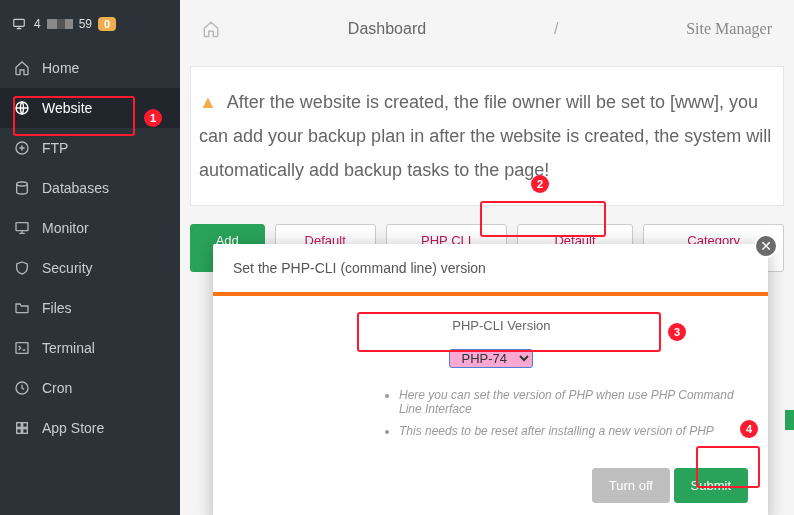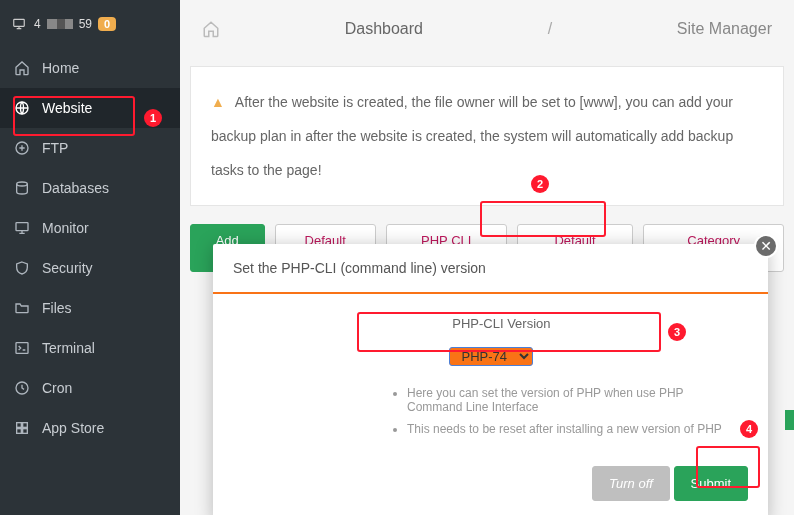--- a/index.html
+++ b/index.html
@@ -8,36 +8,36 @@
 .top-stats { height: 48px; display: flex; align-items: center; gap: 6px; padding: 0 10px; font-size: 12px; color: #ddd; }
 .stat-icon { width: 18px; height: 14px; display: inline-block; }
 .badge { background: #f0ad4e; color: #fff; border-radius: 4px; padding: 1px 6px; font-size: 11px; font-weight: bold; }
 .nav-item { display: flex; align-items: flex-end; padding: 12px 14px; gap: 12px; cursor: pointer; font-size: 14px; color: #c8cdd2; }
 .nav-item.active { background: #20262b; color: #fff; }
 .nav-icon { width: 16px; height: 16px; flex: none; }
 .main { margin-left: 180px; height: 515px; }
 .breadcrumb { height: 58px; display: flex; align-items: center; gap: 10px; padding: 0 22px; color: #666; font-size: 16px; justify-content: space-between; }
 .breadcrumb .sep { color: #aaa; }
 .content { padding: 8px 4px 0 4px; }
-.alert { background: #fff; margin: 0 6px 18px 6px; padding: 18px 20px; color: #666; font-size: 14px; line-height: 34px; border: 1px solid #e5e5e5; }
+.alert { background: #fff; margin: 0 6px 18px 6px; padding: 18px 8px; color: #666; font-size: 18px; line-height: 34px; border: 1px solid #e5e5e5; }
 .alert-icon { color: #f0ad4e; margin-right: 10px; }
 .toolbar { display: flex; gap: 10px; padding: 0 6px; }
 .btn { padding: 8px 14px; border: 1px solid #ccc; background: #fff; border-radius: 3px; cursor: pointer; font-size: 13px; color: #be185d; }
 .btn-green { background: #2aa35a; border-color: #2aa35a; color: #fff; }
-.btn-grey { background: #bfbfbf; border-color: #bfbfbf; color: #fff; font-style: italic; }
+.btn-grey { background: #bfbfbf; border-color: #bfbfbf; color: #fff; }
 .btn .caret { margin-left: 4px; font-size: 10px; }
 .modal { position: absolute; left: 213px; top: 244px; width: 555px; background: #fff; box-shadow: 0 2px 18px rgba(0,0,0,0.25); border-radius: 2px; }
-.modal-header { padding: 16px 20px; font-size: 14px; color: #555; border-bottom: 2px solid #f97316; }
+.modal-header { padding: 16px 20px; font-size: 14px; color: #555; border-bottom: 4px solid #f97316; }
 .modal-close { position: absolute; right: -10px; top: -10px; width: 24px; height: 24px; border-radius: 50%; background: #6b6b6b; color: #fff; display: flex; align-items: center; justify-content: center; font-size: 14px; cursor: pointer; border: 2px solid #fff; }
 .modal-body { padding: 22px 28px 8px 28px; }
 .form-row { display: flex; align-items: center; gap: 16px; margin-bottom: 20px; flex-direction: column; }
 .form-label { width: 120px; text-align: right; color: #666; }
-.sel { flex: 1; height: 34px; border: 1px solid #4b7fd8; border-radius: 3px; padding: 0 8px; color: #333; font-size: 13px; background: #f97316; }
+.sel { flex: 1; height: 34px; border: 1px solid #4b7fd8; border-radius: 3px; padding: 0 8px; color: #333; font-size: 13px; background: #f9a8d4; }
 .hints { padding-left: 150px; color: #999; font-size: 12px; }
-.hints li { margin-bottom: 8px; list-style: disc; margin-left: 16px; }
+.hints li { margin-bottom: 8px; list-style: disc; margin-left: 8px; font-style: italic; }
 .modal-footer { padding: 14px 20px 20px; text-align: right; }
 .modal-footer .btn { padding: 9px 16px; }
 .hl { position: absolute; border: 2px solid #ff1a2f; border-radius: 3px; pointer-events: none; }
 .num { position: absolute; width: 18px; height: 18px; background: #ff1a2f; color: #fff; border-radius: 50%; font-size: 11px; font-weight: bold; display: flex; align-items: center; justify-content: center; pointer-events: none; }
 .green-stripe { position:absolute; right:0; top:410px; width:9px; height:20px; background:#2aa35a; }
 </style>
 </head>
 <body>
 
 <div class="sidebar">
@@ -122,21 +122,21 @@
     </div>
 </div>
 
 <div class="main">
   <div class="breadcrumb">
     <svg width="18" height="18" viewBox="0 0 24 24" fill="none" stroke="#bbb" stroke-width="2">
         <path d="M3 11l9-8 9 8v10a1 1 0 01-1 1h-5v-7h-6v7H4a1 1 0 01-1-1z"></path>
       </svg>
     <span>Dashboard</span>
     <span class="sep">/</span>
-    <span style="color:#888;">Site Manager</span>
+    <span style="color:#888;font-family:Liberation Serif, serif;">Site Manager</span>
   </div>
   <div class="content">
     <div class="alert">
       <span class="alert-icon">▲</span><span>After the website is created, the file owner will be set to [www], you can add your backup plan in after the website is created, the system will automatically add backup tasks to the page!</span>
     </div>
     <div class="toolbar">
       <button class="btn btn-green">Add site</button>
       <button class="btn">Default Page</button>
       <button class="btn">PHP CLI version</button>
       <button class="btn">Default Website</button>

